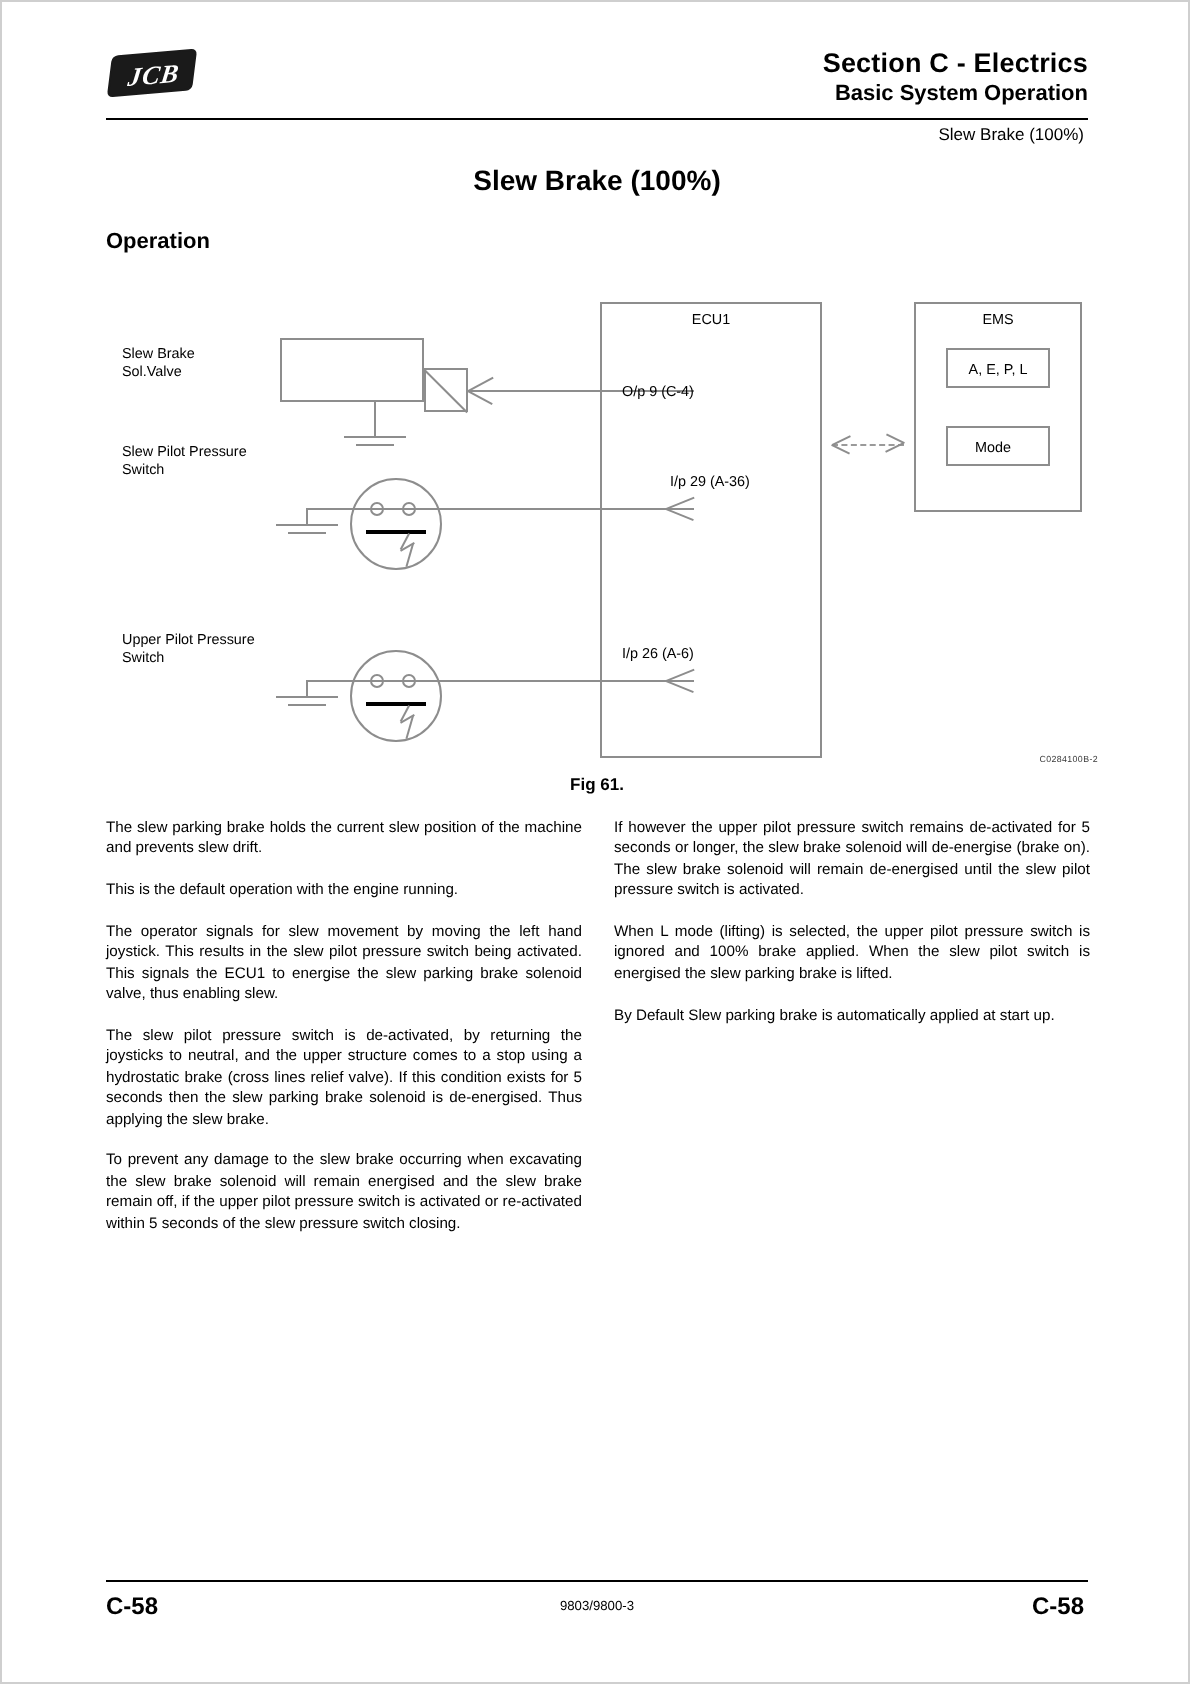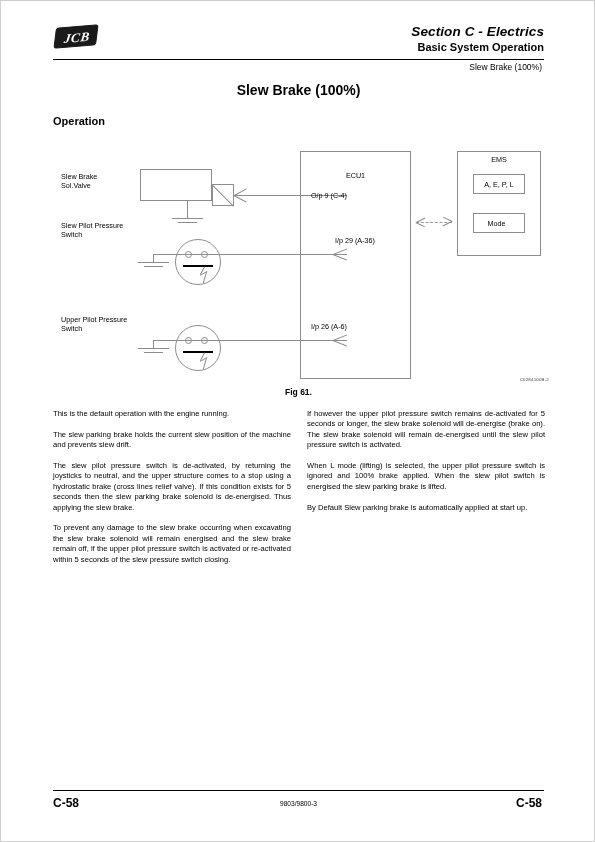--- a/index.html
+++ b/index.html
@@ -67,21 +67,20 @@
     position: absolute;
     right: 0;
     top: 0;
     text-align: right;
   }
   .hdr-line1 {
     font-size: 13.5px;
     font-weight: bold;
     line-height: 17px;
     letter-spacing: 0.1px;
-    font-style: italic;
   }
   .hdr-line2 {
     font-size: 11px;
     font-weight: bold;
     line-height: 15px;
   }
   .hdr-rule {
     position: absolute;
     left: 52px;
     top: 58px;
@@ -312,21 +311,21 @@
     <div class="diag-line" style="left:147px; top:220px; width:8px; transform:rotate(-30deg);"></div>
     <div class="diag-line" style="left:154px; top:217px; width:12px; transform:rotate(106deg);"></div>
     <div class="hline" style="left:100px; top:199px; width:194px;"></div>
     <div class="vline" style="left:100px; top:199px; height:8px;"></div>
     <div class="gnd1" style="left:85px; top:207px; width:31px;"></div>
     <div class="gnd1" style="left:91px; top:211px; width:19px;"></div>
     <div class="diag-line" style="left:280px; top:199px; width:15px; transform:rotate(-22deg);"></div>
     <div class="diag-line" style="left:280px; top:199px; width:15px; transform:rotate(22deg);"></div>
 
     <div class="dbox" style="left:247px; top:10px; width:111px; height:228px;"></div>
-    <div class="dbox-lbl" style="left:247px; top:30px; width:111px;">ECU1</div>
+    <div class="dbox-lbl" style="left:247px; top:14px; width:111px;">ECU1</div>
     <div class="dbox-lbl" style="left:258px; top:50px; text-align:center;">O/p 9 (C-4)</div>
     <div class="dbox-lbl" style="left:258px; top:95px; text-align:left;padding-left:24px;">I/p 29 (A-36)</div>
     <div class="dbox-lbl" style="left:258px; top:181px; text-align:left;">I/p 26 (A-6)</div>
 
     <div class="dbox" style="left:404px; top:10px; width:84px; height:105px;"></div>
     <div class="dbox-lbl" style="left:404px; top:14px; width:84px;">EMS</div>
     <div class="dbox" style="left:420px; top:33px; width:52px; height:20px;"></div>
     <div class="dbox-lbl" style="left:420px; top:39px; width:52px;">A, E, P, L</div>
     <div class="dbox" style="left:420px; top:72px; width:52px; height:20px;"></div>
     <div class="dbox-lbl" style="left:420px; top:78px; width:47px;">Mode</div>
@@ -335,22 +334,23 @@
     <div class="diag-line" style="left:363px; top:81px; width:10px; transform:rotate(-26deg);"></div>
     <div class="diag-line" style="left:363px; top:81px; width:10px; transform:rotate(26deg);"></div>
     <div class="diag-line" style="left:399px; top:81px; width:10px; transform:rotate(206deg);"></div>
     <div class="diag-line" style="left:399px; top:81px; width:10px; transform:rotate(154deg);"></div>
   </div>
 
   <div class="draw-ref">C0284100B-2</div>
   <div class="fig-caption">Fig 61.</div>
 
   <div class="col left">
+    <p>The slew parking brake holds the current slew position of the machine and prevents slew drift.</p>
     <p>This is the default operation with the engine running.</p>
-    <p>The slew parking brake holds the current slew position of the machine and prevents slew drift.</p>
+    <p>The operator signals for slew movement by moving the left hand joystick. This results in the slew pilot pressure switch being activated. This signals the ECU1 to energise the slew parking brake solenoid valve, thus enabling slew.</p>
     <p>The slew pilot pressure switch is de-activated, by returning the joysticks to neutral, and the upper structure comes to a stop using a hydrostatic brake (cross lines relief valve). If this condition exists for 5 seconds then the slew parking brake solenoid is de-energised. Thus applying the slew brake.</p>
     <p>To prevent any damage to the slew brake occurring when excavating the slew brake solenoid will remain energised and the slew brake remain off, if the upper pilot pressure switch is activated or re-activated within 5 seconds of the slew pressure switch closing.</p>
   </div>
 
   <div class="col right">
     <p>If however the upper pilot pressure switch remains de-activated for 5 seconds or longer, the slew brake solenoid will de-energise (brake on). The slew brake solenoid will remain de-energised until the slew pilot pressure switch is activated.</p>
     <p>When L mode (lifting) is selected, the upper pilot pressure switch is ignored and 100% brake applied. When the slew pilot switch is energised the slew parking brake is lifted.</p>
     <p>By Default Slew parking brake is automatically applied at start up.</p>
   </div>
 

